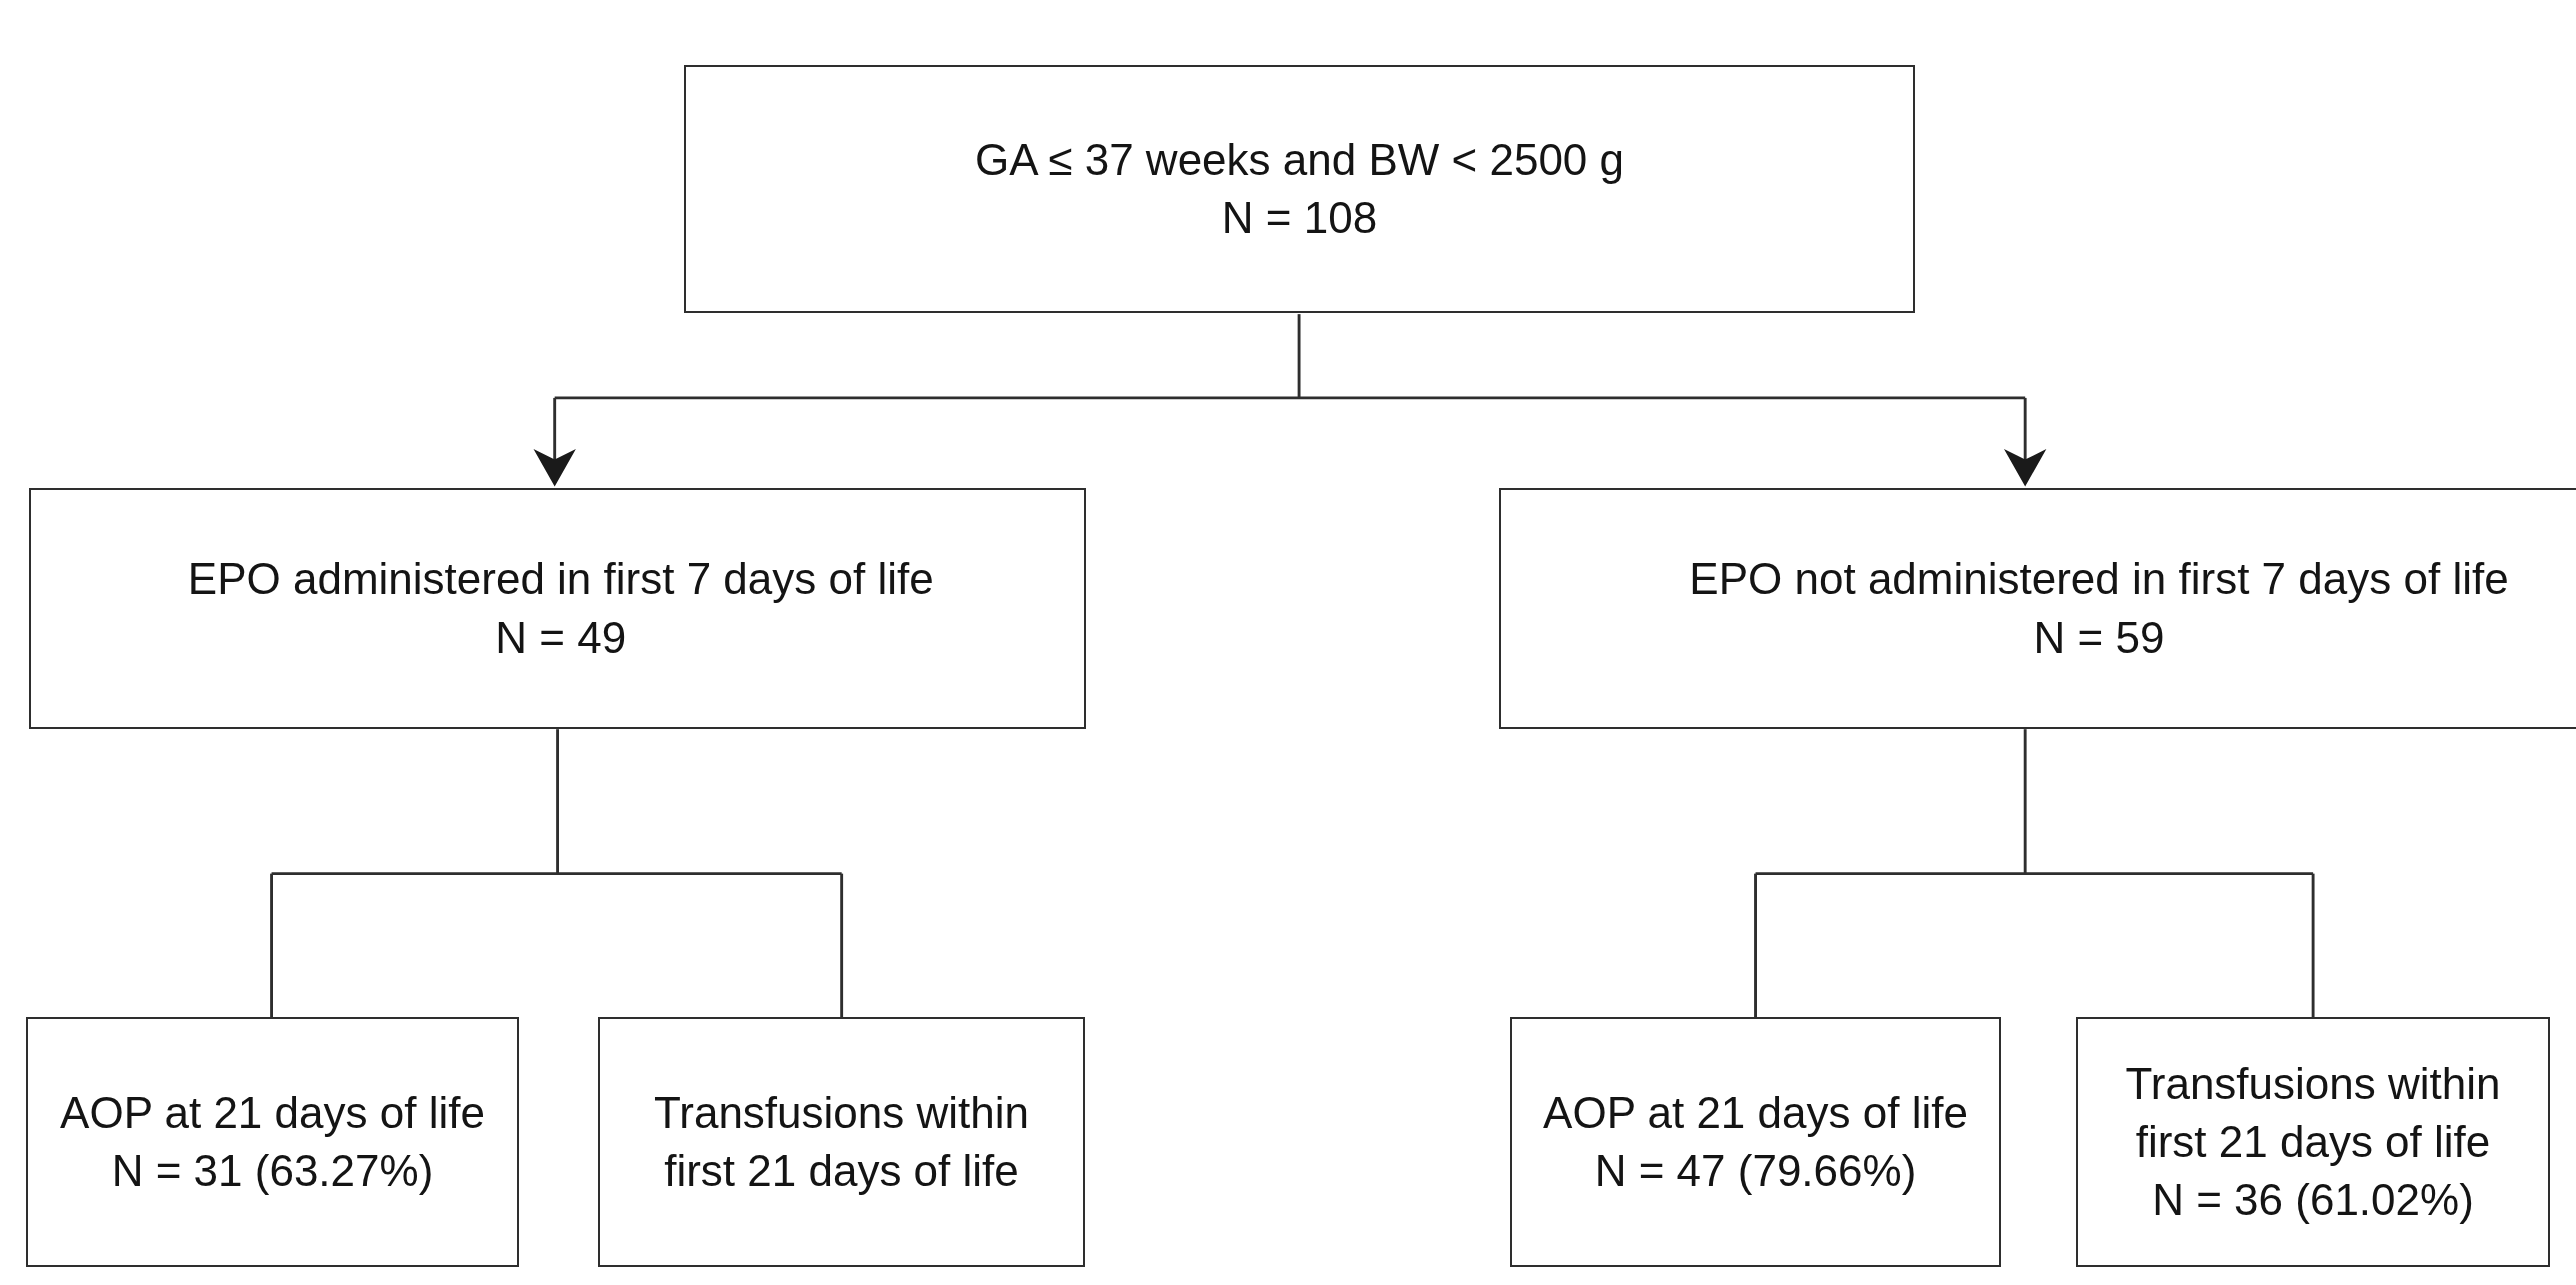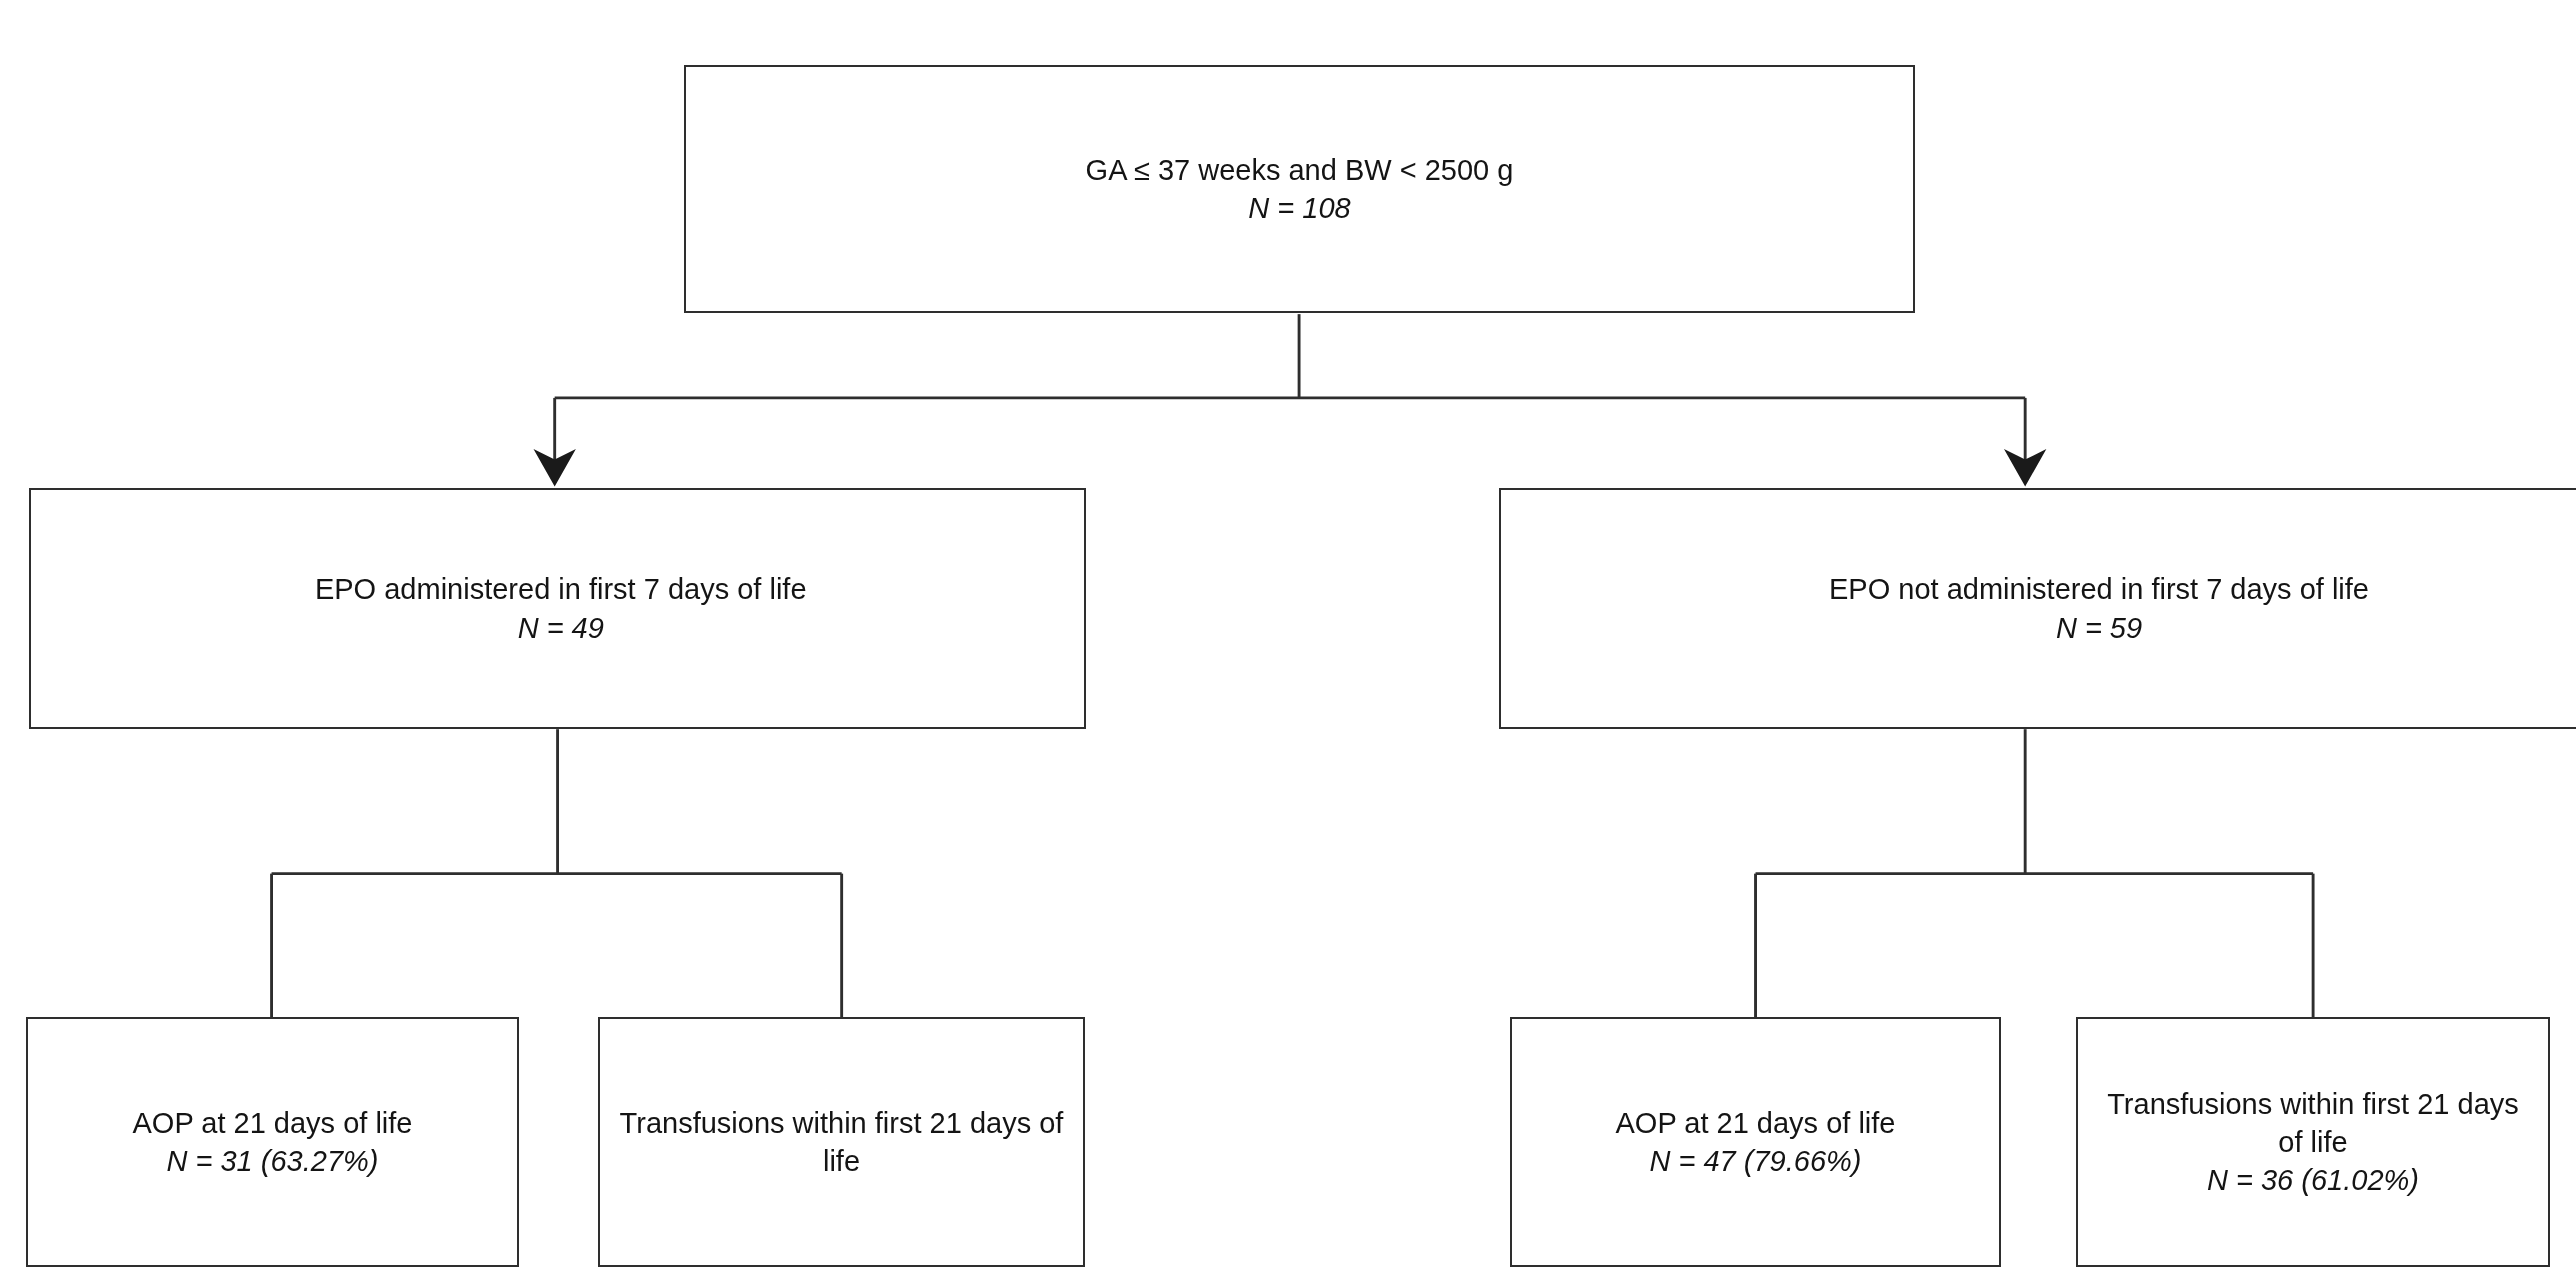--- a/index.html
+++ b/index.html
@@ -25,26 +25,25 @@
     position: absolute;
     box-sizing: border-box;
     background: #ffffff;
     border: 2.9px solid #2e2e2e;
     display: flex;
     flex-direction: column;
     align-items: center;
     justify-content: center;
     text-align: center;
     color: #141414;
-    font-size: 29px;
+    font-size: 44px;
     line-height: 1.32;
     padding: 0 13.5px;
   }
   .box-n {
-    font-style: italic;
   }
   
   #box-root      { left: 684px;  top: 65px;   width: 1231px; height: 248px; }
   #box-epo       { left: 29px;   top: 488px;  width: 1057px; height: 241px; padding-left: 20px; }
   #box-no-epo    { left: 1499px; top: 488px;  width: 1200px; height: 241px; align-items: center; }
   #box-epo-aop   { left: 26px;   top: 1017px; width: 493px;  height: 250px; }
   #box-epo-tx    { left: 598px;  top: 1017px; width: 487px;  height: 250px; }
   #box-noepo-aop { left: 1510px; top: 1017px; width: 491px;  height: 250px; }
   #box-noepo-tx  { left: 2076px; top: 1017px; width: 474px;  height: 250px; }
 </style>

